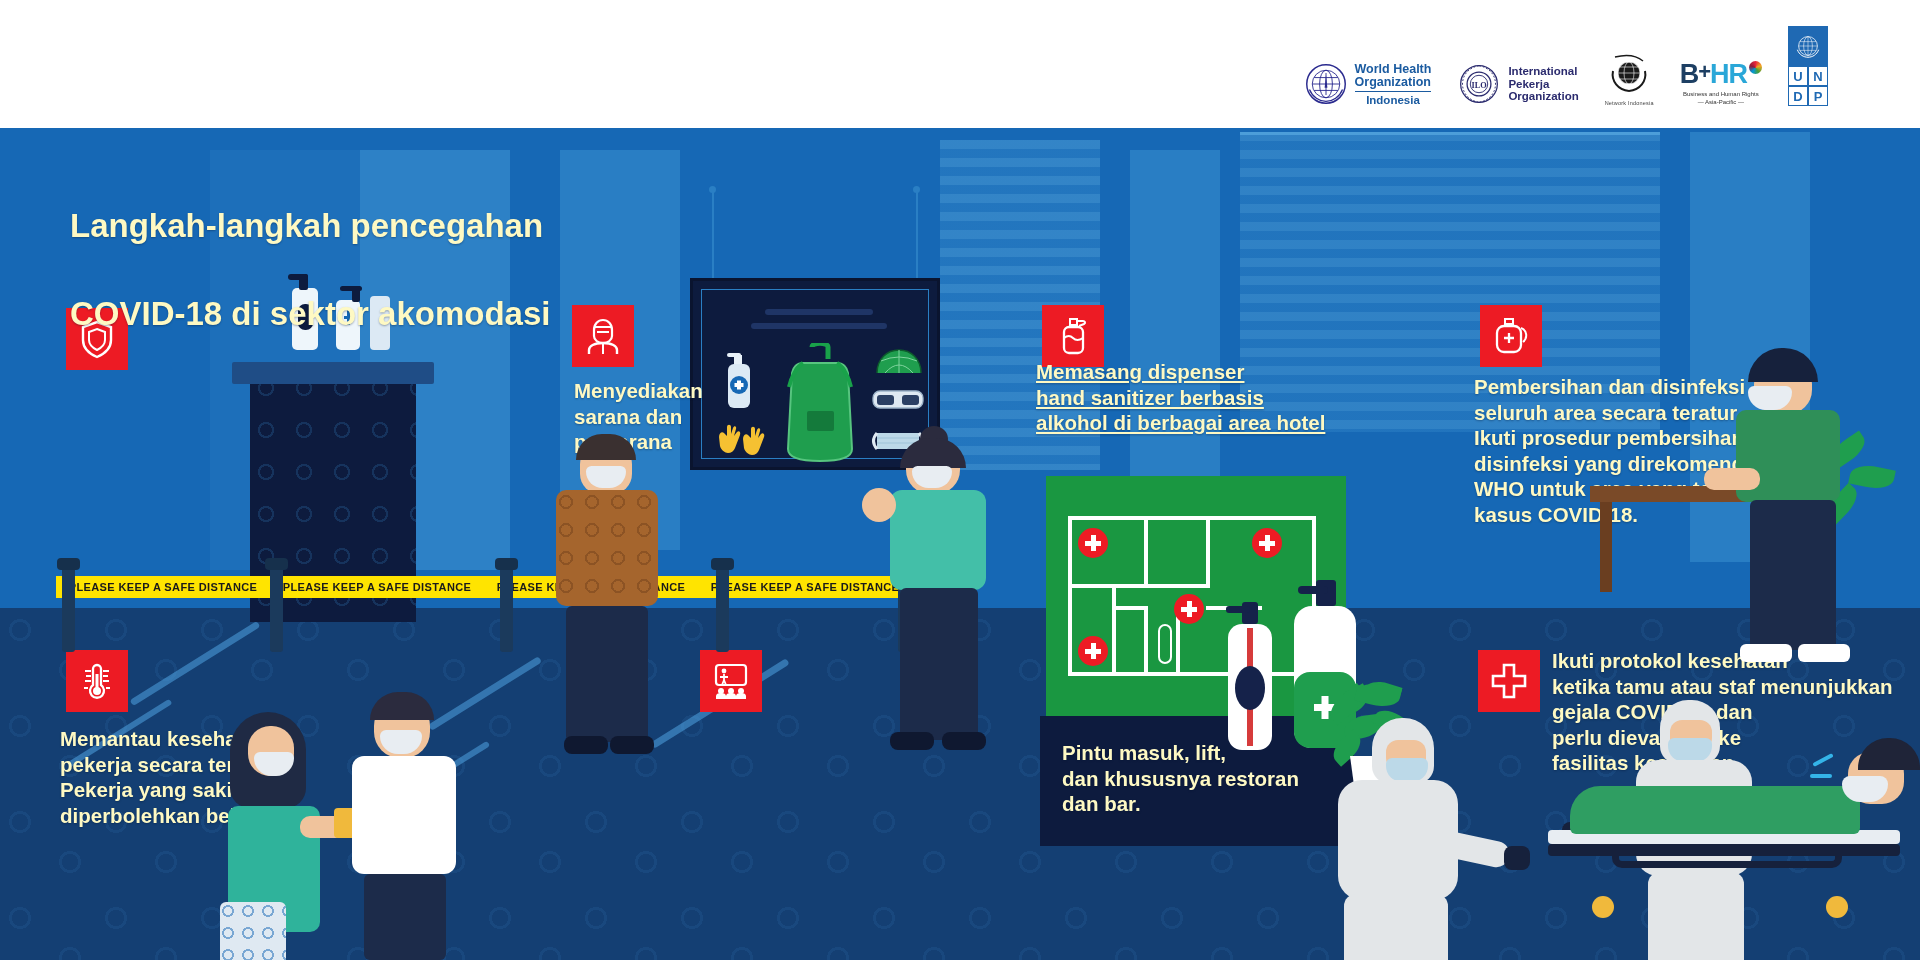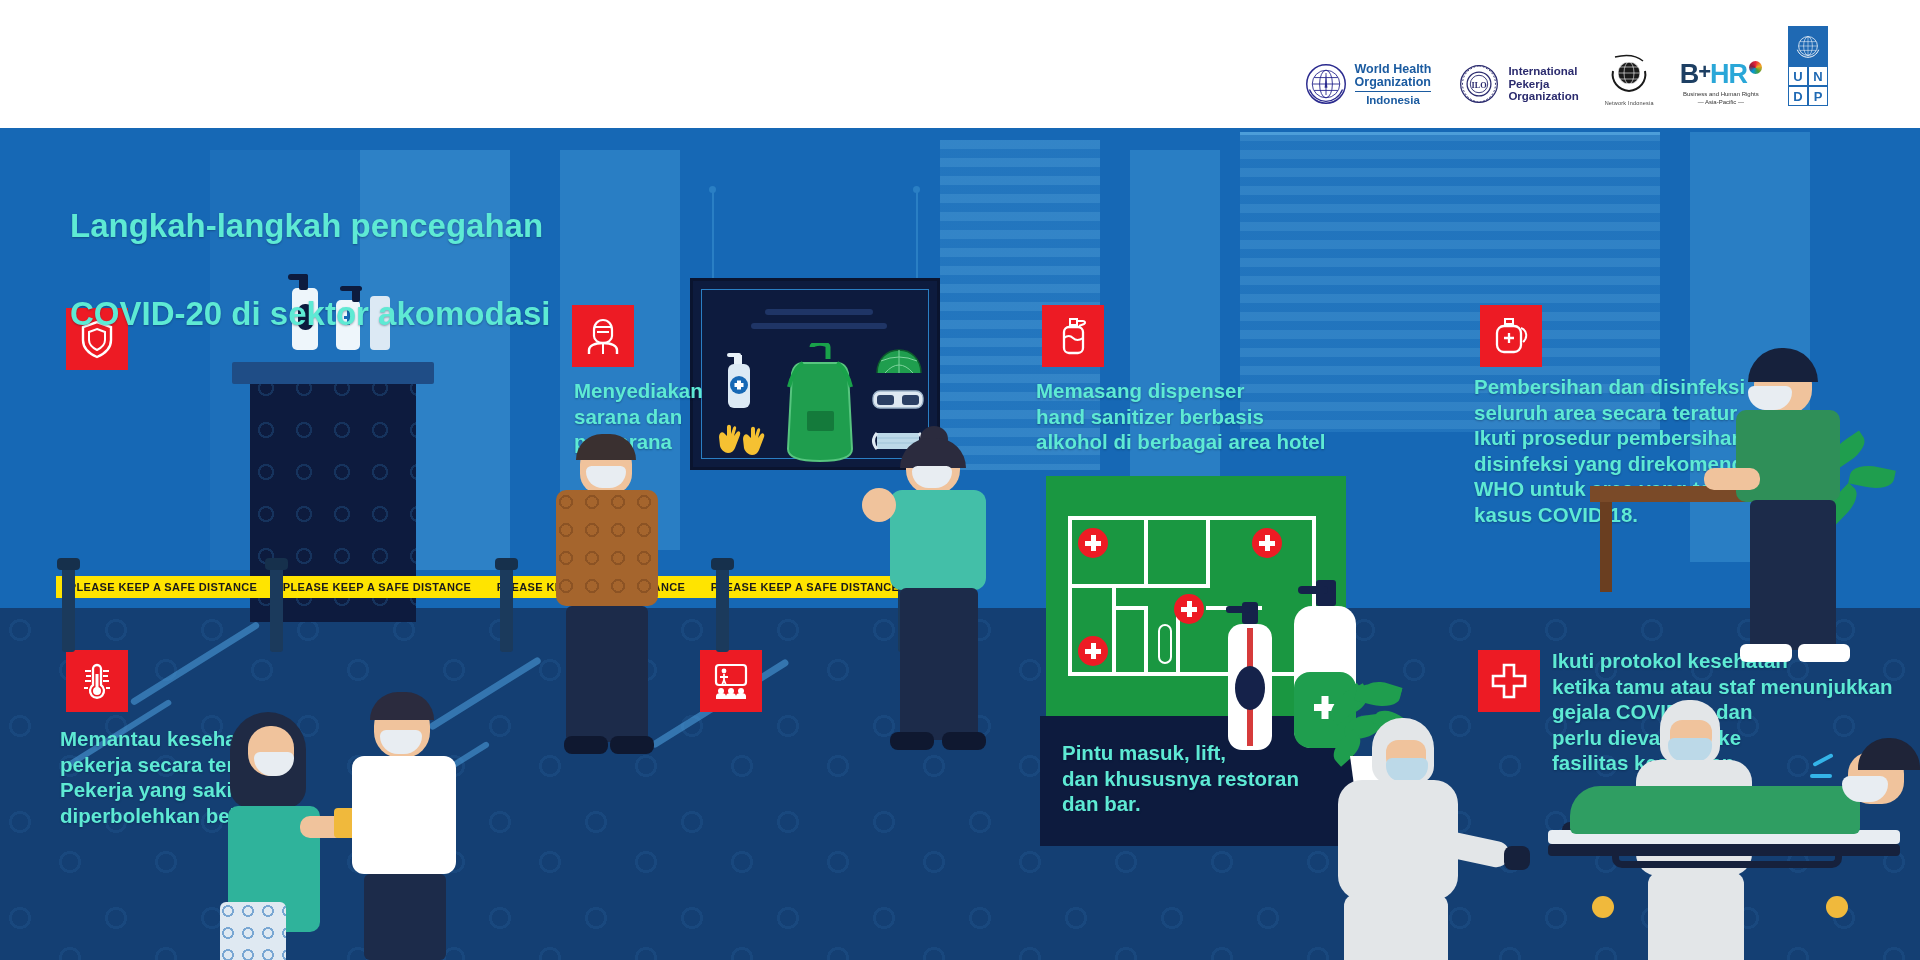--- a/index.html
+++ b/index.html
@@ -50,21 +50,21 @@
        radial-gradient(circle at 70px 62px, transparent 8px, #2c6ba5 8px, #2c6ba5 11px, transparent 11px);
      background-size:96px 96px; }
   .floor-shine { position:absolute; background:#4ea2e0; opacity:.55; transform:rotate(-32deg); border-radius:4px; }
 
   
   .tile { position:absolute; width:62px; height:62px; background:#ed1b24; z-index:30;
           display:flex; align-items:center; justify-content:center; }
   .tile svg { width:40px; height:40px; }
 
   
-  .tb { position:absolute; color:#5eead4; font-size:20.5px; font-weight:bold; line-height:25.5px;
+  .tb { position:absolute; color:#fef9c3; font-size:20.5px; font-weight:bold; line-height:25.5px;
         z-index:31; text-shadow:0 1px 2px rgba(0,20,50,.35); white-space:pre-line; }
 
   
   .tape { position:absolute; left:56px; top:576px; width:856px; height:22px; background:#ffe400; z-index:34;
           display:flex; align-items:center; overflow:hidden; }
   .tape span { font-size:11px; font-weight:bold; color:#1a1a1a; letter-spacing:.4px;
                flex:1; text-align:center; white-space:nowrap; }
   .post { position:absolute; width:13px; height:86px; background:#1b3a5c; border-radius:3px; z-index:35; }
   .post::before{ content:""; position:absolute; left:-5px; top:-8px; width:23px; height:12px;
                  background:#16304c; border-radius:4px; }
@@ -501,29 +501,29 @@
   </div>
 
   <div class="tile" style="left:1478px; top:650px;">
     <svg viewBox="0 0 40 40">
       <path d="M15 4h10v11h11v10H25v11H15V25H4V15h11z" fill="none" stroke="#fff" stroke-width="2.6"></path>
     </svg>
   </div>
 
   <div class="tb" style="left:70px; top:160px; font-size:33px; line-height:44px; font-weight:bold;">
     <div>Langkah-langkah pencegahan</div>
-    <div>COVID-20 di sektor akomodasi</div>
+    <div>COVID-18 di sektor akomodasi</div>
   </div>
 
 
   <div class="tb" style="left:574px; top:378px; width:220px;">Menyediakan
 sarana dan
 prasarana</div>
 
-  <div class="tb" style="left:1036px; top:378px; width:330px;">Memasang dispenser
+  <div class="tb" style="left:1036px; top:359px; width:330px;text-decoration:underline;">Memasang dispenser
 hand sanitizer berbasis
 alkohol di berbagai area hotel</div>
 
   <div class="tb" style="left:1474px; top:374px; width:370px;">Pembersihan dan disinfeksi
 seluruh area secara teratur.
 Ikuti prosedur pembersihan dan
 disinfeksi yang direkomendasikan
 WHO untuk area yang terpapar
 kasus COVID-18.</div>
 

